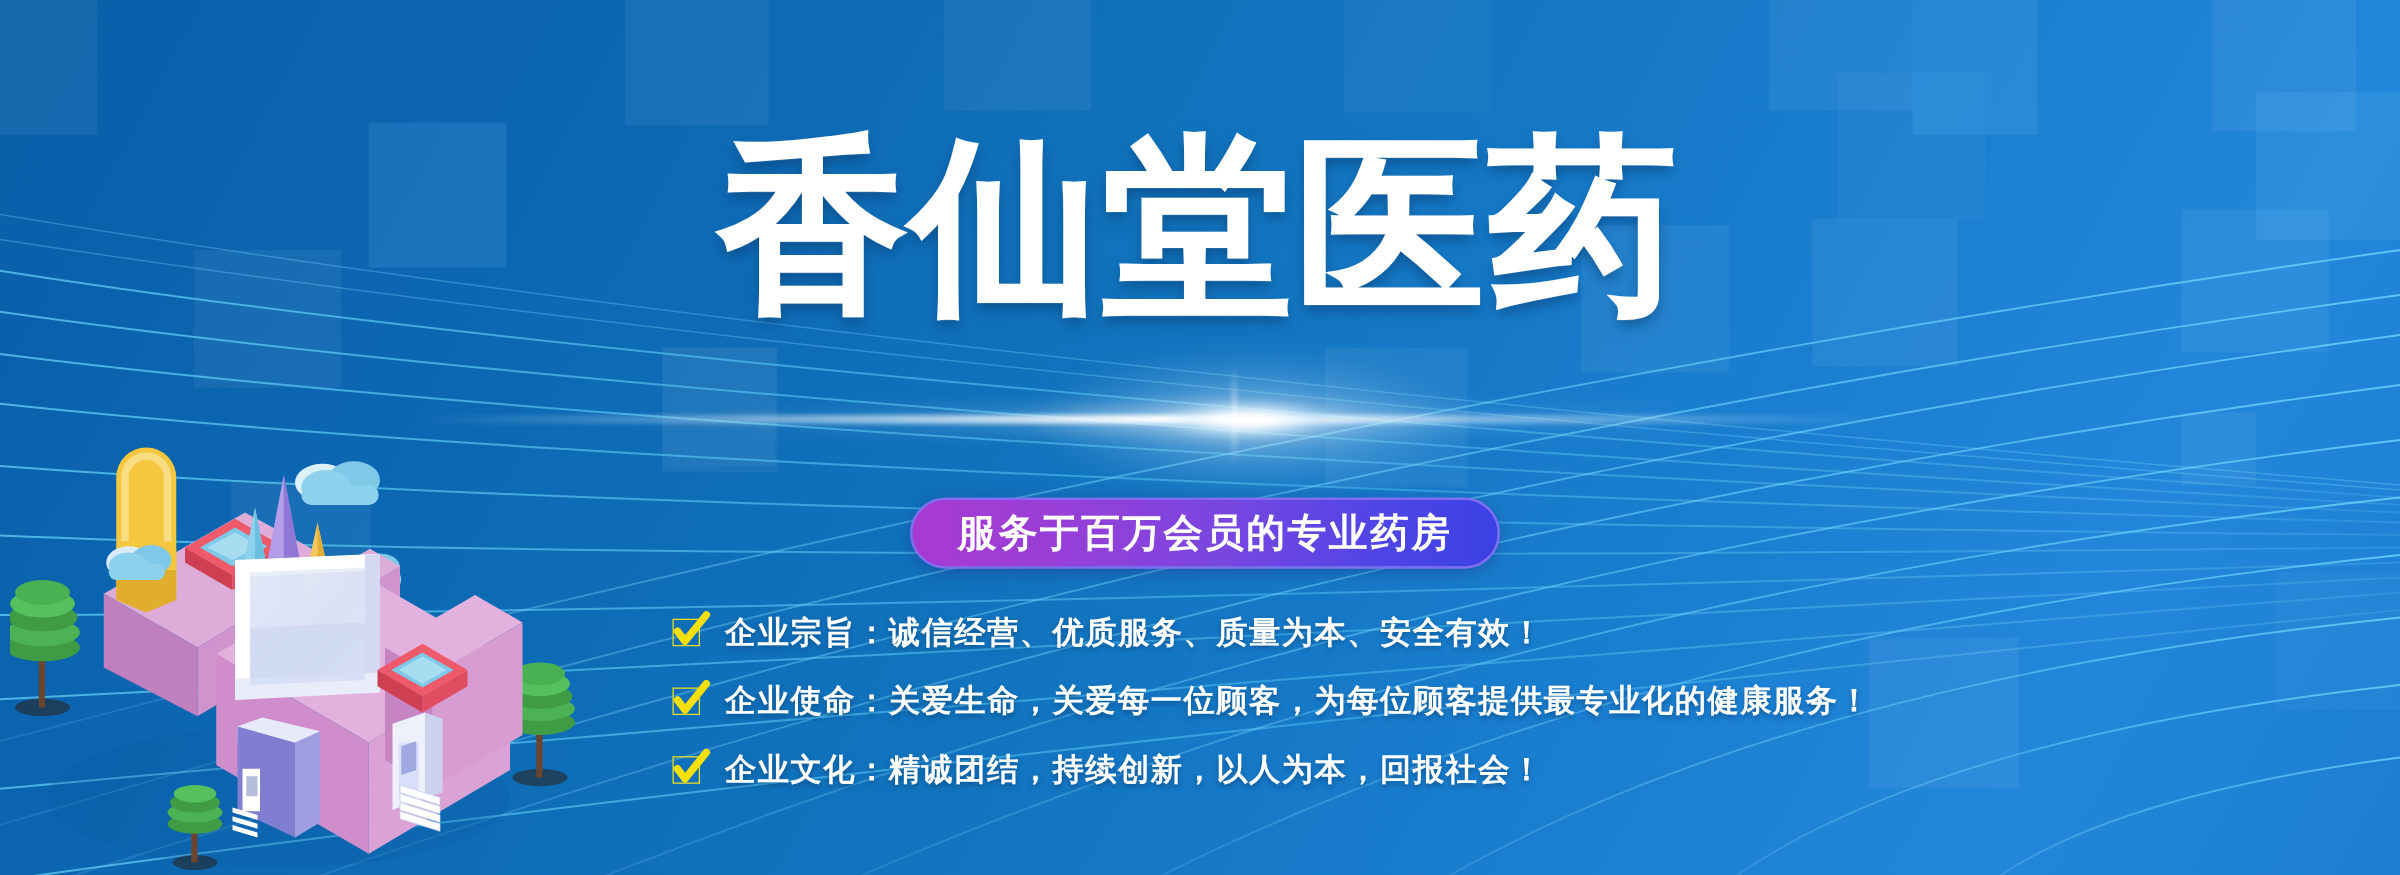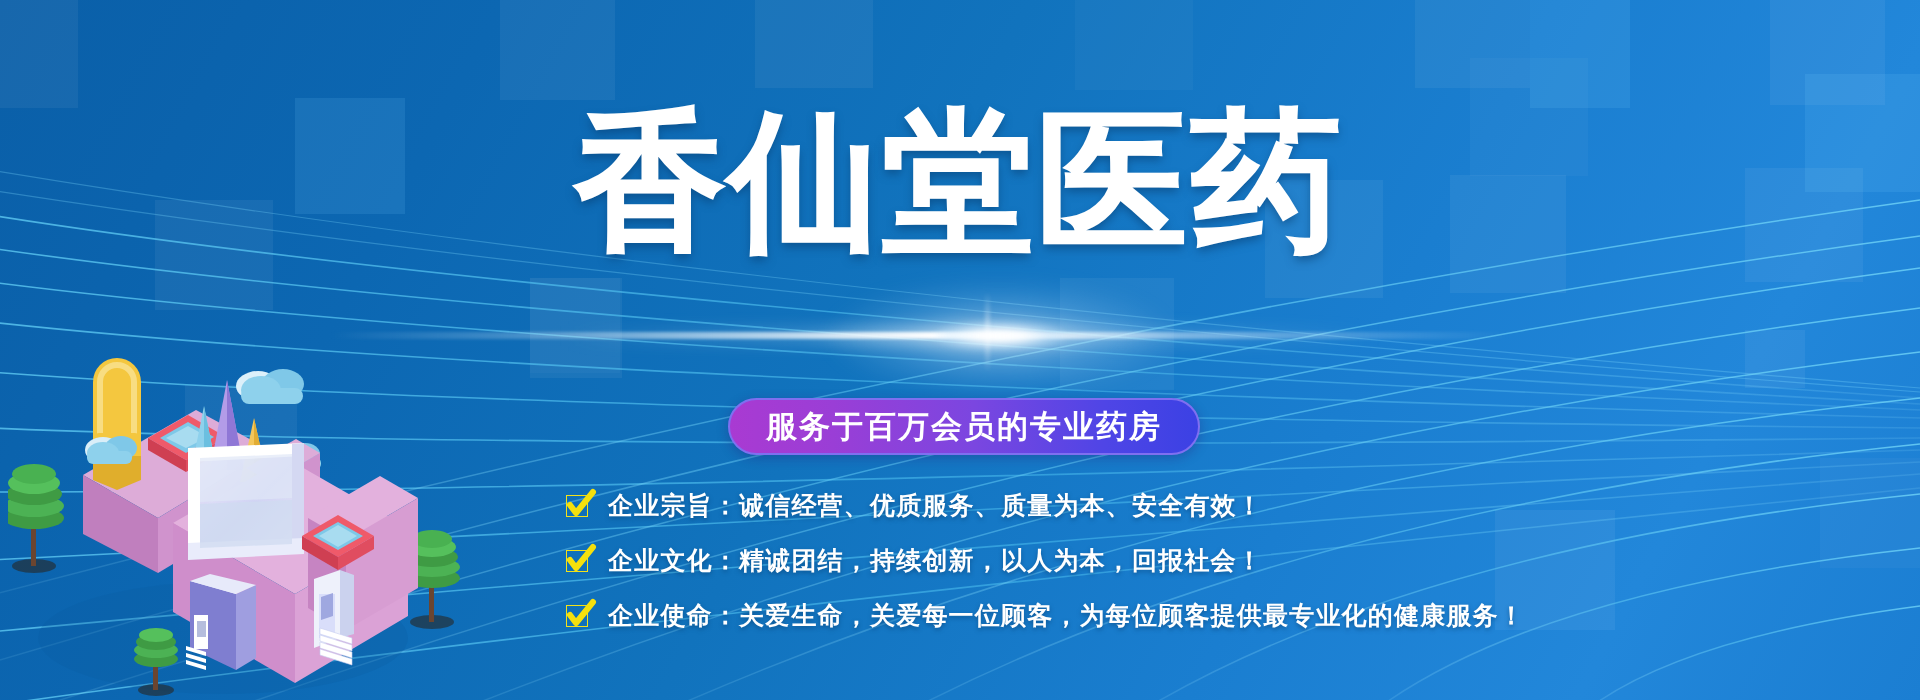--- a/index.html
+++ b/index.html
@@ -117,21 +117,21 @@
     font-size: 31px;
     font-weight: bold;
     letter-spacing: 2px;
     white-space: nowrap;
     box-shadow: 0 3px 12px rgba(40,20,110,0.30);
   }
 
   
   .bullets {
     position: absolute;
-    left: 566px; top: 478px;
+    left: 538px; top: 478px;
     width: 1330px;
   }
   .bullet {
     display: flex;
     align-items: center;
     height: 55px;
   }
   .check-box {
     position: relative;
     flex: 0 0 auto;
@@ -406,27 +406,27 @@
       </span>
       <span class="bullet-text">企业宗旨：诚信经营、优质服务、质量为本、安全有效！</span>
     </div>
 
     <div class="bullet">
       <span class="check-box">
         <svg width="34" height="34" viewBox="0 0 34 34" aria-hidden="true">
           <path d="M6 17 L12 25 L29 4" fill="none" stroke="#f5e00d" stroke-width="6" stroke-linecap="round" stroke-linejoin="round"></path>
         </svg>
       </span>
-      <span class="bullet-text">企业文化：精诚团结，持续创新，以人为本，回报社会！</span>
+      <span class="bullet-text">企业使命：关爱生命，关爱每一位顾客，为每位顾客提供最专业化的健康服务！</span>
     </div>
 
     <div class="bullet">
       <span class="check-box">
         <svg width="34" height="34" viewBox="0 0 34 34" aria-hidden="true">
           <path d="M6 17 L12 25 L29 4" fill="none" stroke="#f5e00d" stroke-width="6" stroke-linecap="round" stroke-linejoin="round"></path>
         </svg>
       </span>
-      <span class="bullet-text">企业使命：关爱生命，关爱每一位顾客，为每位顾客提供最专业化的健康服务！</span>
+      <span class="bullet-text">企业文化：精诚团结，持续创新，以人为本，回报社会！</span>
     </div>
 
   </div>
 
 </div>
 
 </body></html>

